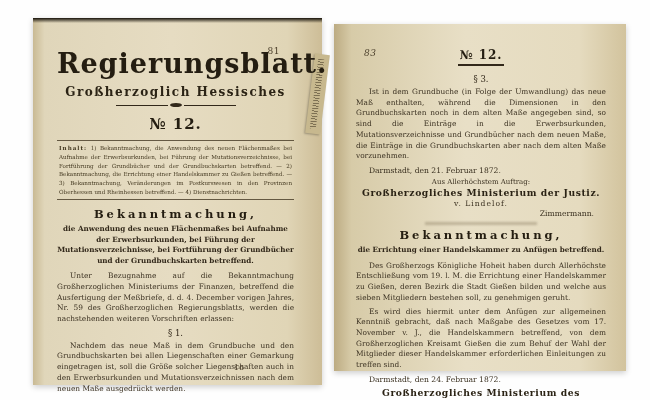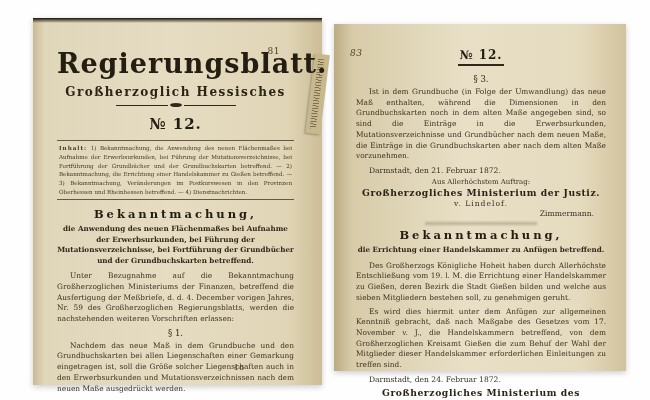--- a/index.html
+++ b/index.html
@@ -22,21 +22,21 @@
   .top-edge{position:absolute;top:0;left:0;right:0;height:5px;
     background:linear-gradient(180deg,#17120a 0%,rgba(23,18,10,0) 100%);}
   .corner-strip{position:absolute;right:-3px;top:36px;width:15px;height:80px;
     background:#c7b88e;transform:rotate(7deg);box-shadow:-1px 1px 2px rgba(0,0,0,.25);}
   .corner-strip .marks{position:absolute;left:4px;top:5px;bottom:5px;width:6px;
     background:repeating-linear-gradient(0deg,rgba(52,41,24,0) 0 1.6px,rgba(52,41,24,.5) 1.6px 2.6px);}
   .pl-inner{position:relative;height:100%;padding:32px 28px 0 24px;box-sizing:border-box;}
   .pr-inner{position:relative;height:100%;padding:24px 20px 0 22px;box-sizing:border-box;}
   .pagenum{position:absolute;font-size:9px;color:#4a3e2a;letter-spacing:.5px;}
   .pagenum-left{top:28px;right:42px;}
-  .pagenum-right{top:24px;left:16px;font-style:italic;}
+  .pagenum-right{top:24px;left:30px;font-style:italic;}
   .center{text-align:center;}
   .masthead1{font-size:12px;font-weight:bold;letter-spacing:1.5px;color:#2b2315;margin:6px 0 4px;}
   .masthead2{font-size:27px;font-weight:bold;letter-spacing:1px;color:#241d11;line-height:1.05;margin:0 0 7px;}
   .orn{display:flex;align-items:center;justify-content:center;width:120px;margin:0 auto 8px;}
   .orn .line{flex:1;height:1px;background:#32281a;}
   .orn .diamond{width:12px;height:4px;background:#32281a;border-radius:50%;margin:0 2px;}
   .issue{font-size:15px;font-weight:bold;color:#241d11;margin:2px 0 7px;letter-spacing:1px;}
   .dateline{font-size:10.5px;letter-spacing:.8px;margin:0 0 10px;color:#32291a;}
   .inhalt{font-size:5.6px;line-height:1.55;text-align:justify;color:#42371f;
     border-top:1px solid rgba(58,46,26,.75);border-bottom:1px solid rgba(58,46,26,.75);

